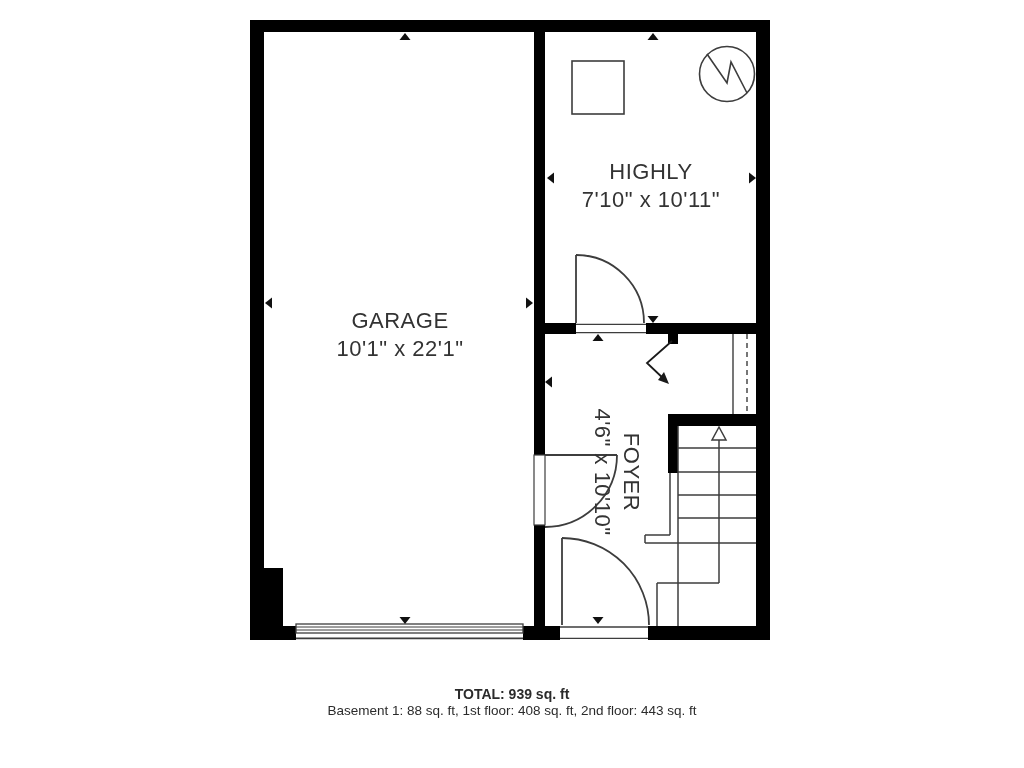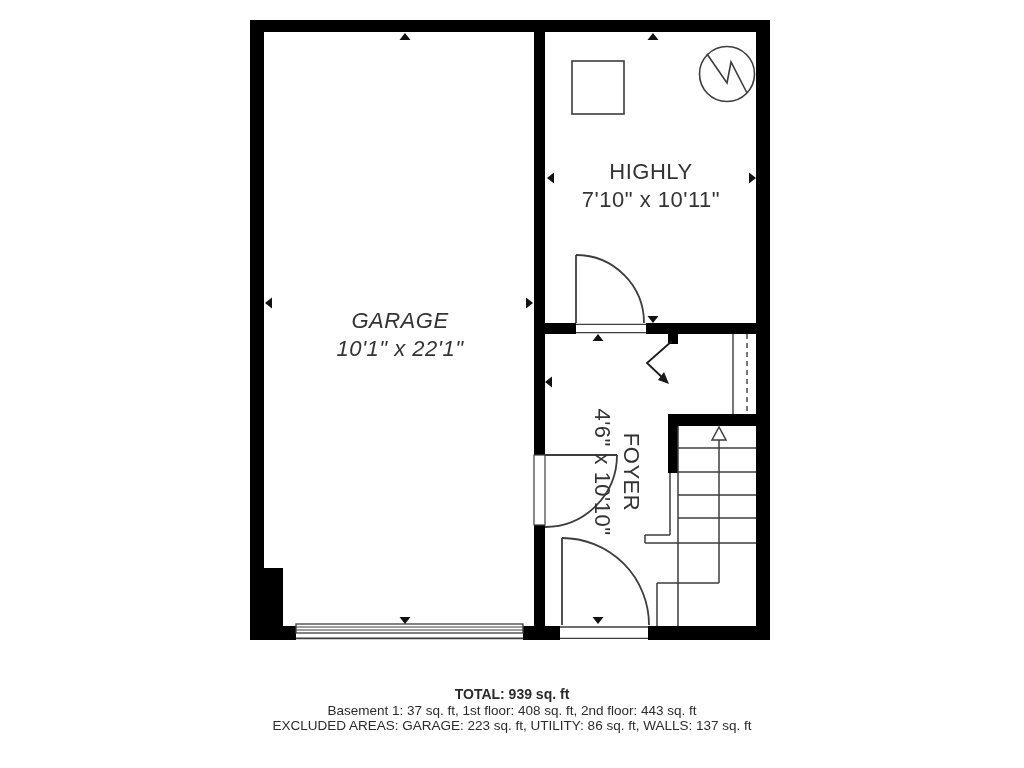--- a/index.html
+++ b/index.html
@@ -7,21 +7,21 @@
     position:relative;width:1024px;height:768px;background:#ffffff;overflow:hidden;
     font-family:"Liberation Sans","DejaVu Sans",sans-serif;
   }
   #plan-svg{position:absolute;left:0;top:0;}
   .room-label{
     position:absolute;text-align:center;color:#333;
     font-size:22px;line-height:28px;letter-spacing:0.5px;white-space:nowrap;
   }
   .room-label .rname{display:block;}
   .room-label .rdims{display:block;}
-  #garage-label{left:265px;top:307px;width:270px;font-style:italic;}
+  #garage-label{left:265px;top:307px;width:270px;}
   #utility-label{left:545px;top:158px;width:212px;}
   #foyer-label{
     left:532px;top:443px;width:170px;height:58px;
     transform:rotate(90deg);transform-origin:center center;
     line-height:29px;
   }
   #summary{
     position:absolute;left:0;top:687px;width:1024px;text-align:center;color:#2b2b2b;
   }
   #summary .total{font-size:14px;font-weight:bold;line-height:15px;text-align:center;}
@@ -153,17 +153,16 @@
     <span class="rdims">7'10" x 10'11"</span>
   </div>
 
   <div class="room-label" id="foyer-label">
     <span class="rname">FOYER</span>
     <span class="rdims">4'6" x 10'10"</span>
   </div>
 
   <div id="summary">
     <div class="total">TOTAL: 939 sq. ft</div>
-    <div class="floors">Basement 1: 37 sq. ft, 1st floor: 408 sq. ft, 2nd floor: 443 sq. ft</div>
-    <div class="excluded">EXCLUDED AREAS: GARAGE: 223 sq. ft, UTILITY: 86 sq. ft, WALLS: 137 sq. ft</div>
+    <div class="floors">Basement 1: 88 sq. ft, 1st floor: 408 sq. ft, 2nd floor: 443 sq. ft</div>
   </div>
 
 </div>
 
 </body></html>

